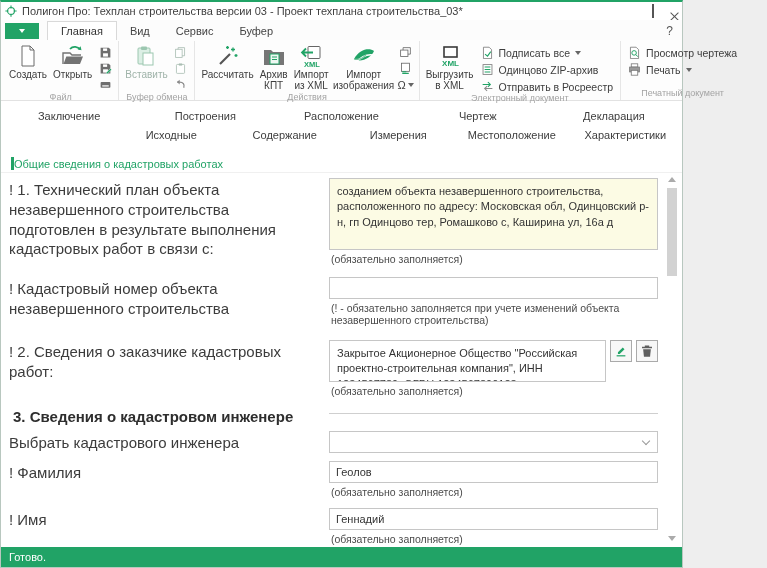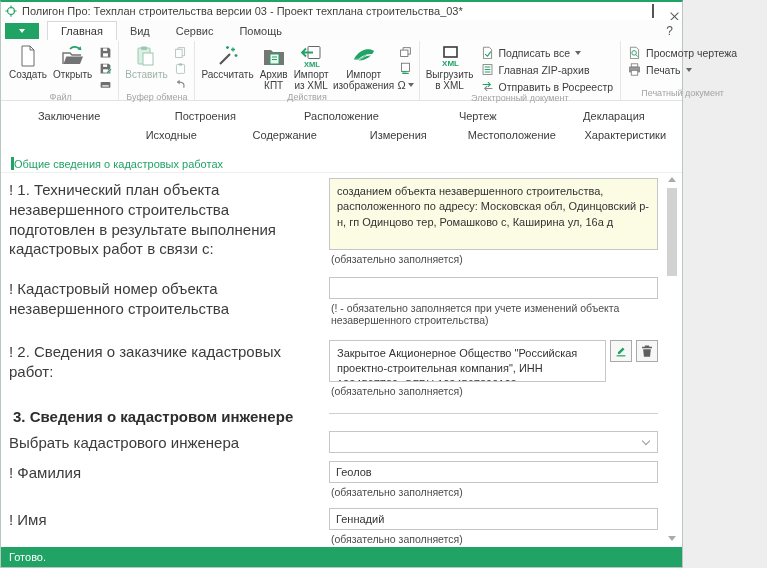--- a/index.html
+++ b/index.html
@@ -119,21 +119,21 @@
     </div>
   </div>
 
   <div class="menubar">
     <div class="file-btn">
         <span class="caret white"></span>
       </div>
     <div class="mtab active">Главная</div>
     <div class="mtab">Вид</div>
     <div class="mtab">Сервис</div>
-    <div class="mtab">Помощь</div>
+    <div class="mtab">Буфер</div>
     <div class="help-btn">?</div>
   </div>
 
   <div class="ribbon">
 
     <div class="rgroup">
       <div class="rgroup-content">
         <div class="bigbtn">
           <svg viewBox="0 0 24 24">
             <path d="M6 2h8l4 4v16H6z" fill="#fff" stroke="#6b6b6b"></path>
@@ -282,21 +282,21 @@
               <path d="M5 10l3 2.5 4-5.5" stroke="#21a366" fill="none" stroke-width="1.4"></path>
             </svg>
             <span>Подписать все</span>
             <span class="caret"></span>
           </div>
           <div class="listbtn">
             <svg viewBox="0 0 16 16">
               <rect x="2.5" y="2" width="11" height="12" fill="#fff" stroke="#777"></rect>
               <path d="M4.5 5h7M4.5 8h7M4.5 11h7" stroke="#21a366" stroke-width="1.3"></path>
             </svg>
-            <span>Главная ZIP-архив</span>
+            <span>Одинцово ZIP-архив</span>
           </div>
           <div class="listbtn">
             <svg viewBox="0 0 16 16">
               <path d="M2 5.5h9M8.5 2.5l3 3-3 3" stroke="#21a366" fill="none" stroke-width="1.3"></path>
               <path d="M14 10.5H5M7.5 13.5l-3-3 3-3" stroke="#8a8a8a" fill="none" stroke-width="1.3"></path>
             </svg>
             <span>Отправить в Росреестр</span>
           </div>
         </div>
       </div>

